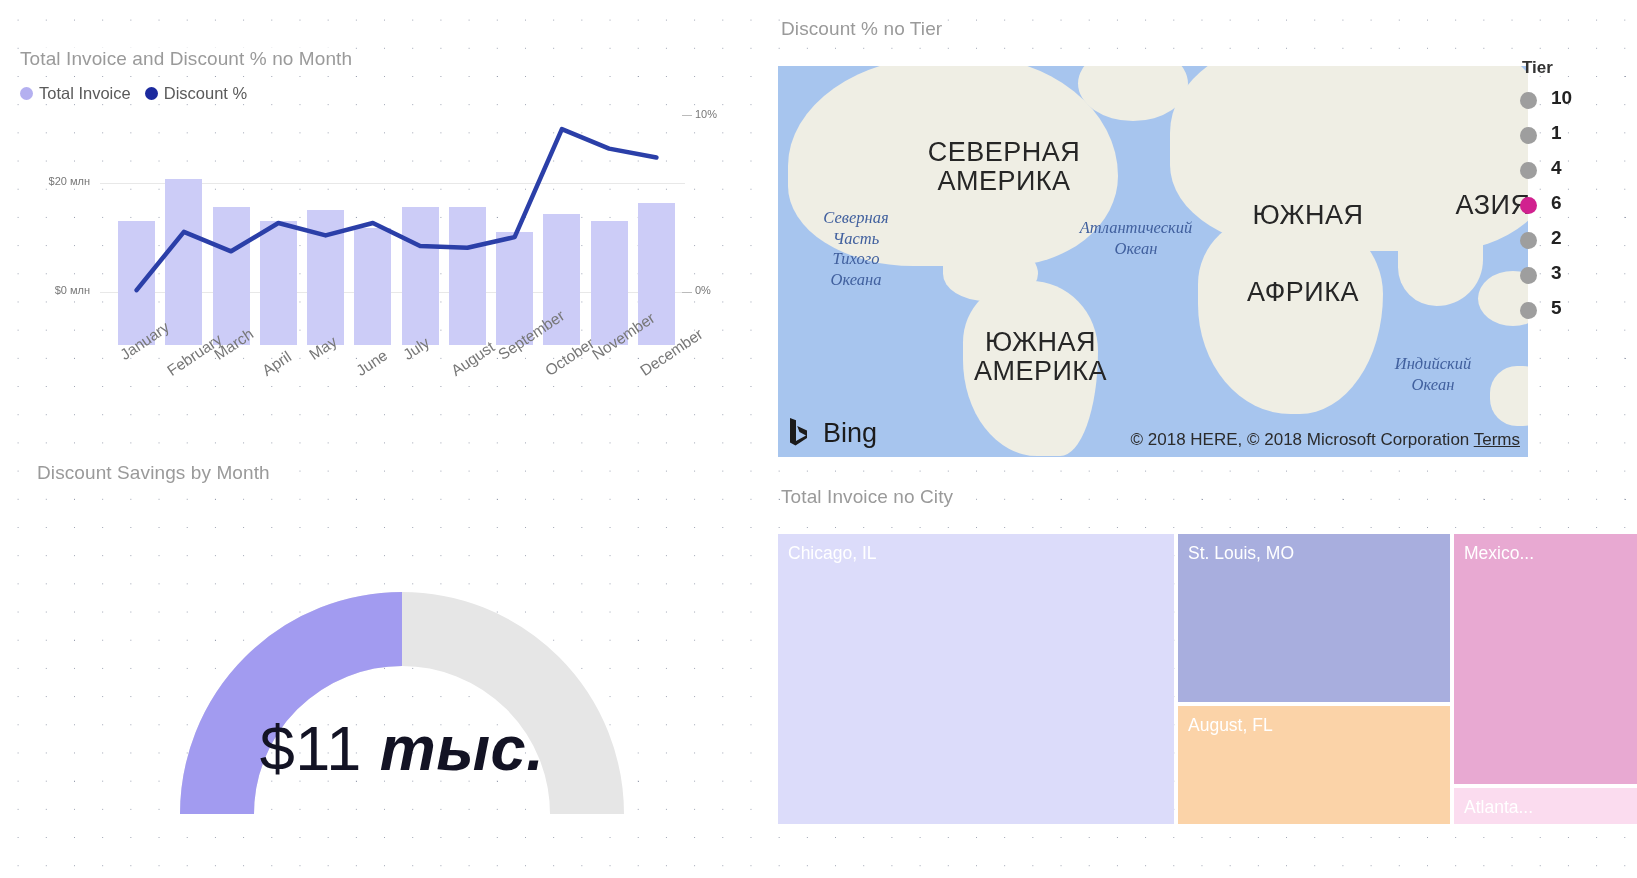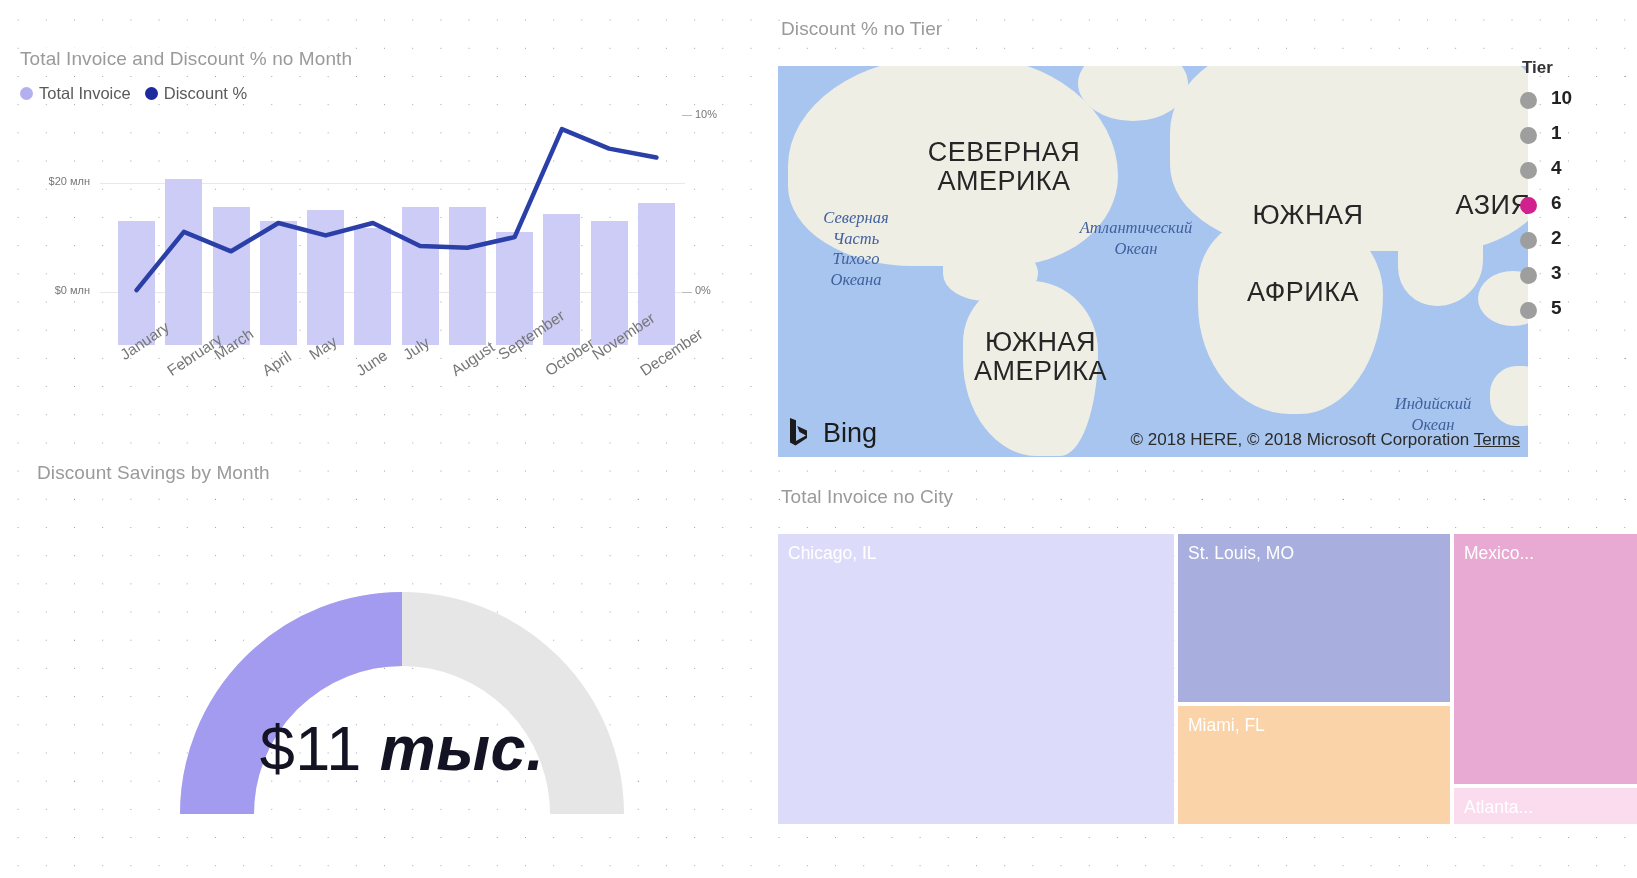--- a/index.html
+++ b/index.html
@@ -260,21 +260,21 @@
       <div class="map-ocean" style="left:8px;top:142px;width:140px;">
         <div>Северная</div>
           <div>Часть</div>
         <div>Тихого</div>
           <div>Океана</div>
       </div>
       <div class="map-ocean" style="left:268px;top:152px;width:180px;">
         <div>Атлантический</div>
           <div>Океан</div>
       </div>
-      <div class="map-ocean" style="left:570px;top:288px;width:170px;margin-top:40px;">
+      <div class="map-ocean" style="left:570px;top:288px;width:170px;">
         <div>Индийский</div>
           <div>Океан</div>
       </div>
 
       <div class="bing">
         <svg width="20" height="32" viewBox="0 0 20 32">
           <path d="M2 1 L8 3.2 L8 24 L18 18.5 L11.5 15 L9.2 9 L19 13.5 L19 21 L7.5 28.5 L2 25.5 Z" fill="#1b1b1b"></path>
         </svg>
         <span>Bing</span>
       </div>
@@ -325,21 +325,21 @@
       <span class="panel-title">Total Invoice no City</span>
     </div>
     <div class="tm-body" id="tmBody">
         <div class="tm-cell" style="left: 0px; top: 0px; width: 396px; height: 290px; background: rgb(220, 220, 250);">
           <div class="tm-label">Chicago, IL</div>
         </div>
         <div class="tm-cell" style="left: 400px; top: 0px; width: 272px; height: 168px; background: rgb(168, 174, 222);">
           <div class="tm-label">St. Louis, MO</div>
         </div>
         <div class="tm-cell" style="left: 400px; top: 172px; width: 272px; height: 118px; background: rgb(251, 211, 168);">
-          <div class="tm-label">Miami, FL</div>
+          <div class="tm-label">August, FL</div>
         </div>
         <div class="tm-cell" style="left: 676px; top: 0px; width: 183px; height: 250px; background: rgb(232, 169, 210);">
           <div class="tm-label">Mexico...</div>
         </div>
         <div class="tm-cell" style="left: 676px; top: 254px; width: 183px; height: 36px; background: rgb(251, 220, 239);">
           <div class="tm-label">Atlanta...</div>
         </div>
       </div>
   </div>
 

